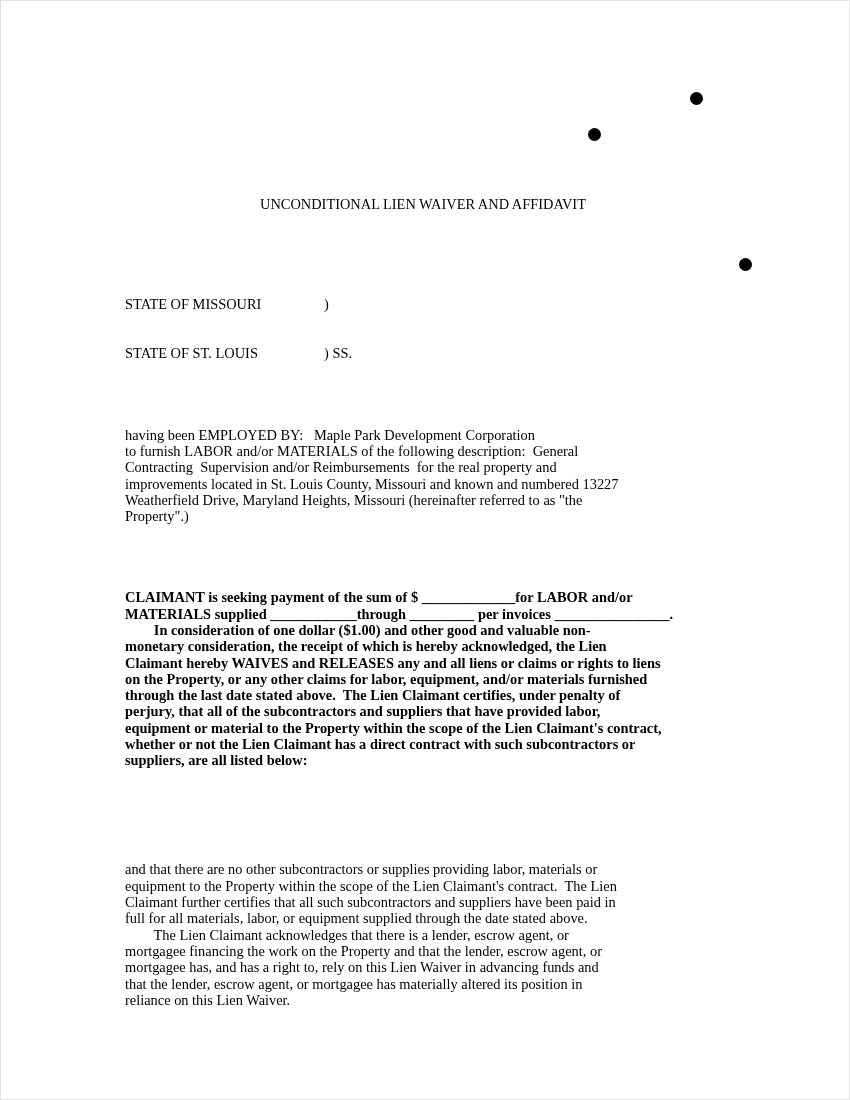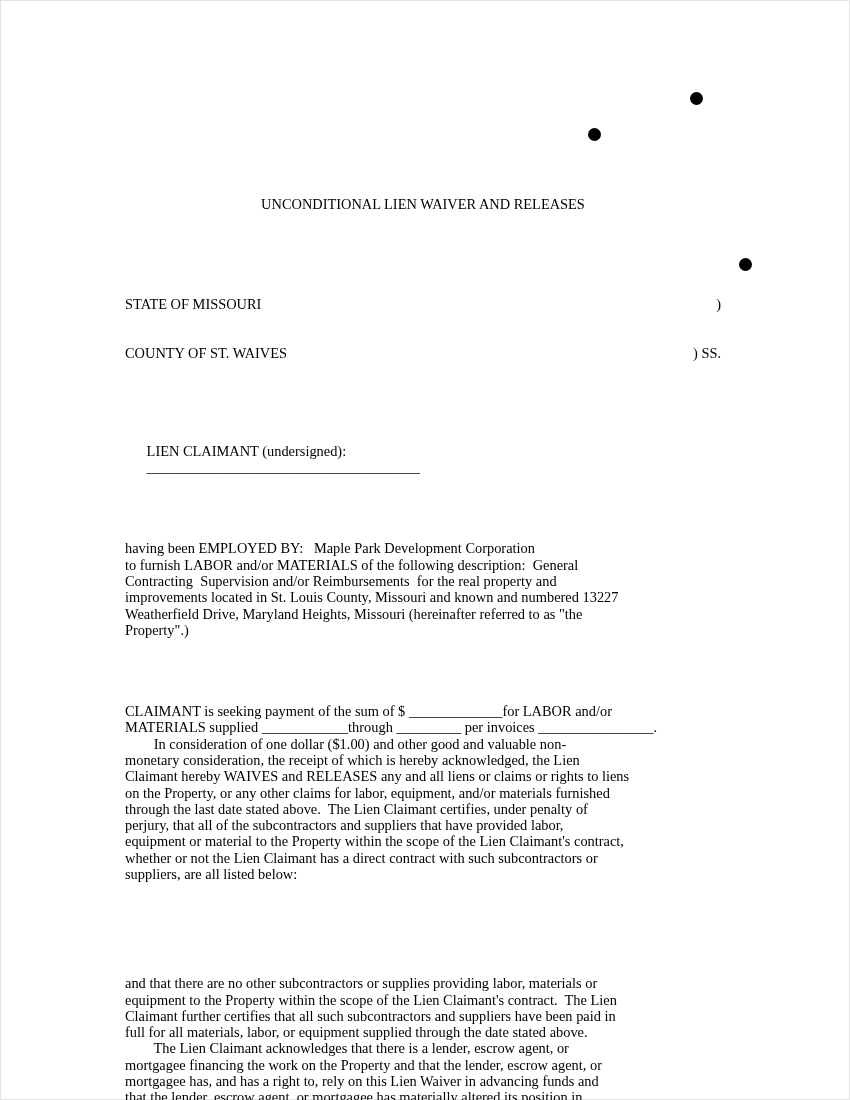--- a/index.html
+++ b/index.html
@@ -18,25 +18,25 @@
     border: 1px solid #e2e2e2;
     background: #ffffff;
   }
   .content {
     position: absolute; left: 124px; top: 114px; width: 596px;
     font-size: 14.4px; line-height: 16.3px;
     white-space: pre;
   }
   .para { white-space: pre; }
   .title-block { text-align: center; margin-bottom: 2px; }
-  .venue-row { display: flex; justify-content: space-between; }
+  .venue-row { display: flex; }
   .venue-label { display: inline-block; width: 199px; }
   .claimant-row { margin-top: 16px; }
   .p-employment { }
-  .p-payment { margin-top: 16px; }
+  .p-payment { margin-top: 16px; font-weight: bold; }
   .p-certification { margin-top: 44px; }
   .dot {
     position: absolute; width: 13px; height: 13px;
     border-radius: 50%; background: #000;
   }
   .dot-1 { left: 689px; top: 91px; }
   .dot-2 { left: 587px; top: 127px; }
   .dot-3 { left: 738px; top: 257px; }
 </style>
 </head>
@@ -44,36 +44,32 @@
 
 <div class="page">
 
   <span class="dot dot-1" style="background: rgb(0, 0, 0);"></span>
   <span class="dot dot-2" style="background: rgb(0, 0, 0);"></span>
   <span class="dot dot-3" style="background: rgb(0, 0, 0);"></span>
 
   <div class="content">
 
     <div class="title-block">
-      <div>UNCONDITIONAL LIEN WAIVER AND RELEASES</div>
+      <div>UNCONDITIONAL LIEN WAIVER AND AFFIDAVIT</div>
     </div>
 
     <div class="venue-row">
       <span class="venue-label">STATE OF MISSOURI</span>
       <span>)</span>
     </div>
     <div class="venue-row">
-      <span class="venue-label">COUNTY OF ST. WAIVES</span>
+      <span class="venue-label">STATE OF ST. LOUIS</span>
       <span>) SS.</span>
     </div>
 
-    <div class="claimant-row">
-      <span>LIEN CLAIMANT (undersigned): </span>
-      <span>______________________________________</span>
-    </div>
 
     <div class="para p-employment">having been EMPLOYED BY:   Maple Park Development Corporation
 to furnish LABOR and/or MATERIALS of the following description:  General
 Contracting  Supervision and/or Reimbursements  for the real property and
 improvements located in St. Louis County, Missouri and known and numbered 13227
 Weatherfield Drive, Maryland Heights, Missouri (hereinafter referred to as "the
 Property".)</div>
 
     <div class="para p-payment">CLAIMANT is seeking payment of the sum of $ _____________for LABOR and/or
 MATERIALS supplied ____________through _________ per invoices ________________.

